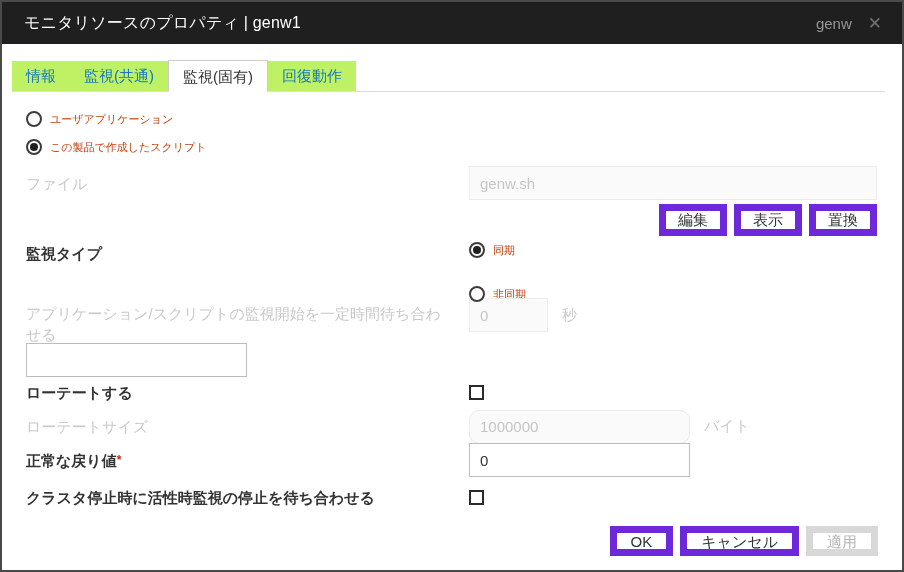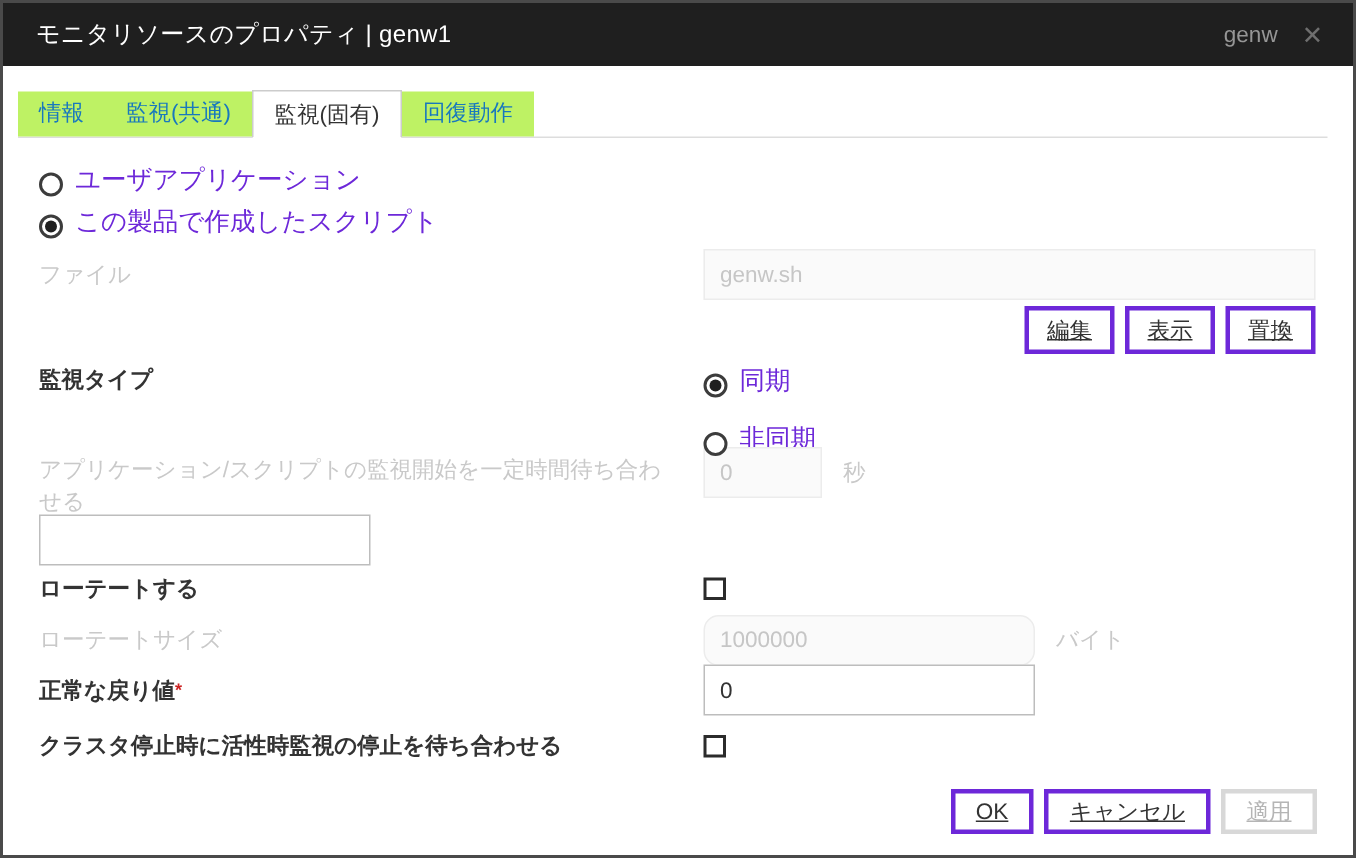--- a/index.html
+++ b/index.html
@@ -62,21 +62,21 @@
     font-size:15px; font-weight:bold; color:#333;
     line-height:21px;
     padding-right:20px;
   }
   .row-label.disabled { color:#c9c9c9; font-weight:normal; }
   .control { width:408px; display:flex; align-items:center; }
 
   .req { color:#cc2222; font-size:12px; vertical-align:top; }
 
   
-  .opt { display:flex; align-items:flex-end; font-size:17px; color:#6d28d9; cursor:pointer; }
+  .opt { display:flex; align-items:center; font-size:11px; color:#c2410c; cursor:pointer; }
   .radio {
     width:16px; height:16px; flex:0 0 16px;
     border:2px solid #3c3c3c; border-radius:50%;
     display:inline-block; position:relative; background:#fff;
   }
   .radio.checked::after {
     content:""; position:absolute; left:2px; top:2px;
     width:8px; height:8px; border-radius:50%; background:#1f1f1f;
   }
   .checkbox {
@@ -104,46 +104,45 @@
   }
   .w-full { width:408px; }
   .w-mid  { width:221px; }
   .w-sm   { width:79px; }
   .unit { font-size:15px; color:#c9c9c9; margin-left:14px; }
 
   
   .btn {
     height:32px;
     background:#fff;
-    border:3px solid #6d28d9;
+    border:7px solid #6d28d9;
     color:#333;
     font-size:15px;
     font-family:inherit;
     padding:0 12px;
     cursor:pointer;
-    text-decoration:underline;
   }
   .btn.disabled { color:#b5b5b5; border-color:#d8d8d8; cursor:default; }
   .file-btn-row { justify-content:flex-end; }
   .file-btn-row .btn { margin-left:7px; min-width:49px; }
 
   .footer {
     position:absolute; right:24px; bottom:14px;
     display:flex; gap:7px;
   }
   .footer .btn { height:30px; min-width:44px; padding:0 14px; }
 
   
   .r-radio1 { height:22px; margin-bottom:6px; }
   .r-radio2 { height:22px; margin-bottom:10px; }
   .r-file   { height:30px; margin-bottom:6px; }
   .r-file .text-input { height:30px; }
   .r-fbtns  { height:32px; margin-bottom:6px; }
   .r-mtype  { height:46px; margin-bottom:10px; align-items:flex-start; }
-  .r-mtype .stack { display:flex; flex-direction:column; gap:16px; }
+  .r-mtype .stack { display:flex; flex-direction:column; gap:28px; }
   .r-mtype .row-label { padding-top:1px; }
   .r-wait   { height:46px; margin-bottom:0; align-items:flex-start; }
   .r-wait .row-label { padding-top:5px; }
   .r-log    { height:32px; margin-bottom:6px; }
   .r-rot    { height:20px; margin-bottom:9px; }
   .r-rsize  { height:31px; margin-bottom:2px; }
   .r-rsize .text-input { height:31px;border-radius:10px; }
   .r-nret   { height:32px; margin-bottom:11px; }
   .r-cstop  { height:20px; }
 </style>

